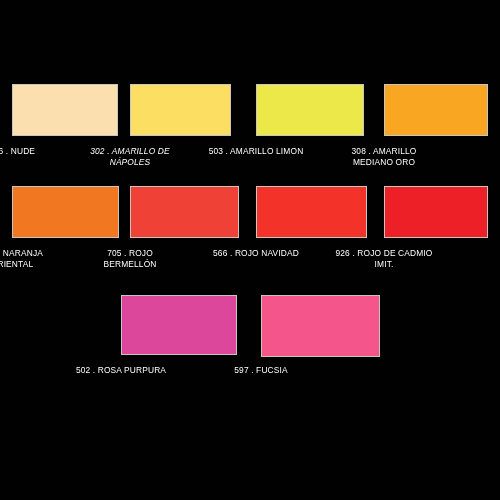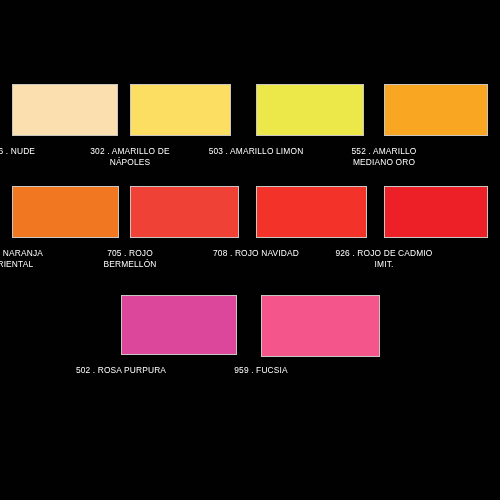--- a/index.html
+++ b/index.html
@@ -87,61 +87,61 @@
 
 <div id="chart" style="background-color: rgb(1, 1, 1);">
 
   <div class="swatch-cell r1 c1">
     <div class="swatch" style="background-color: rgb(252, 223, 174); border-color: rgb(201, 198, 194);"></div>
     <div class="swatch-label" style="color: rgb(255, 255, 255);">216 . NUDE</div>
   </div>
 
   <div class="swatch-cell r1 c2">
     <div class="swatch" style="background-color: rgb(252, 223, 98); border-color: rgb(201, 198, 194);"></div>
-    <div class="swatch-label" style="color: rgb(255, 255, 255);">302 . AMARILLO DE
+    <div class="swatch-label" style="color: rgb(255, 255, 255); font-style: italic;">302 . AMARILLO DE
 NÁPOLES</div>
   </div>
 
   <div class="swatch-cell r1 c3">
     <div class="swatch" style="background-color: rgb(237, 232, 73); border-color: rgb(201, 198, 194);"></div>
     <div class="swatch-label" style="color: rgb(255, 255, 255);">503 . AMARILLO LIMON</div>
   </div>
 
   <div class="swatch-cell r1 c4">
     <div class="swatch" style="background-color: rgb(249, 166, 35); border-color: rgb(201, 198, 194);"></div>
-    <div class="swatch-label" style="color: rgb(255, 255, 255);">552 . AMARILLO
+    <div class="swatch-label" style="color: rgb(255, 255, 255);">308 . AMARILLO
 MEDIANO ORO</div>
   </div>
 
   <div class="swatch-cell r2 c1">
     <div class="swatch" style="background-color: rgb(242, 119, 33); border-color: rgb(201, 198, 194);"></div>
     <div class="swatch-label" style="color: rgb(255, 255, 255);">601 . NARANJA
 ORIENTAL</div>
   </div>
 
   <div class="swatch-cell r2 c2">
     <div class="swatch" style="background-color: rgb(239, 65, 54); border-color: rgb(201, 198, 194);"></div>
     <div class="swatch-label" style="color: rgb(255, 255, 255);">705 . ROJO
 BERMELLÓN</div>
   </div>
 
   <div class="swatch-cell r2 c3">
     <div class="swatch" style="background-color: rgb(243, 50, 42); border-color: rgb(201, 198, 194);"></div>
-    <div class="swatch-label" style="color: rgb(255, 255, 255);">708 . ROJO NAVIDAD</div>
+    <div class="swatch-label" style="color: rgb(255, 255, 255);">566 . ROJO NAVIDAD</div>
   </div>
 
   <div class="swatch-cell r2 c4">
     <div class="swatch" style="background-color: rgb(237, 32, 40); border-color: rgb(201, 198, 194);"></div>
     <div class="swatch-label" style="color: rgb(255, 255, 255);">926 . ROJO DE CADMIO
 IMIT.</div>
   </div>
 
   <div class="swatch-cell r3 p1">
     <div class="swatch" style="background-color: rgb(220, 71, 156); border-color: rgb(201, 198, 194);"></div>
     <div class="swatch-label" style="color: rgb(255, 255, 255);">502 . ROSA PURPURA</div>
   </div>
 
   <div class="swatch-cell r3 p2">
     <div class="swatch" style="background-color: rgb(244, 85, 138); border-color: rgb(201, 198, 194);"></div>
-    <div class="swatch-label" style="color: rgb(255, 255, 255);">959 . FUCSIA</div>
+    <div class="swatch-label" style="color: rgb(255, 255, 255);">597 . FUCSIA</div>
   </div>
 
 </div>
 
 </body></html>

